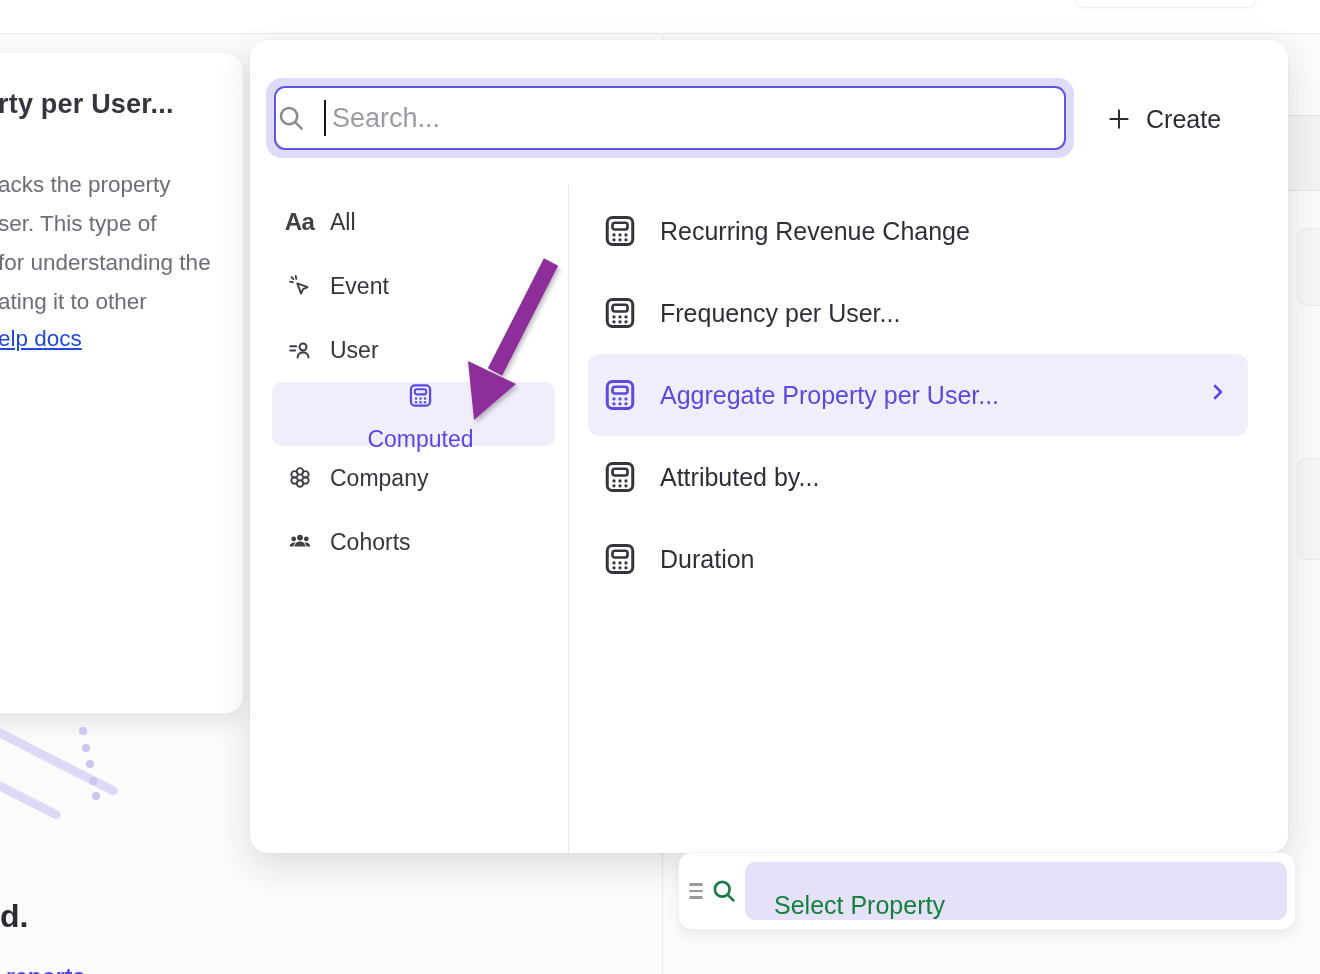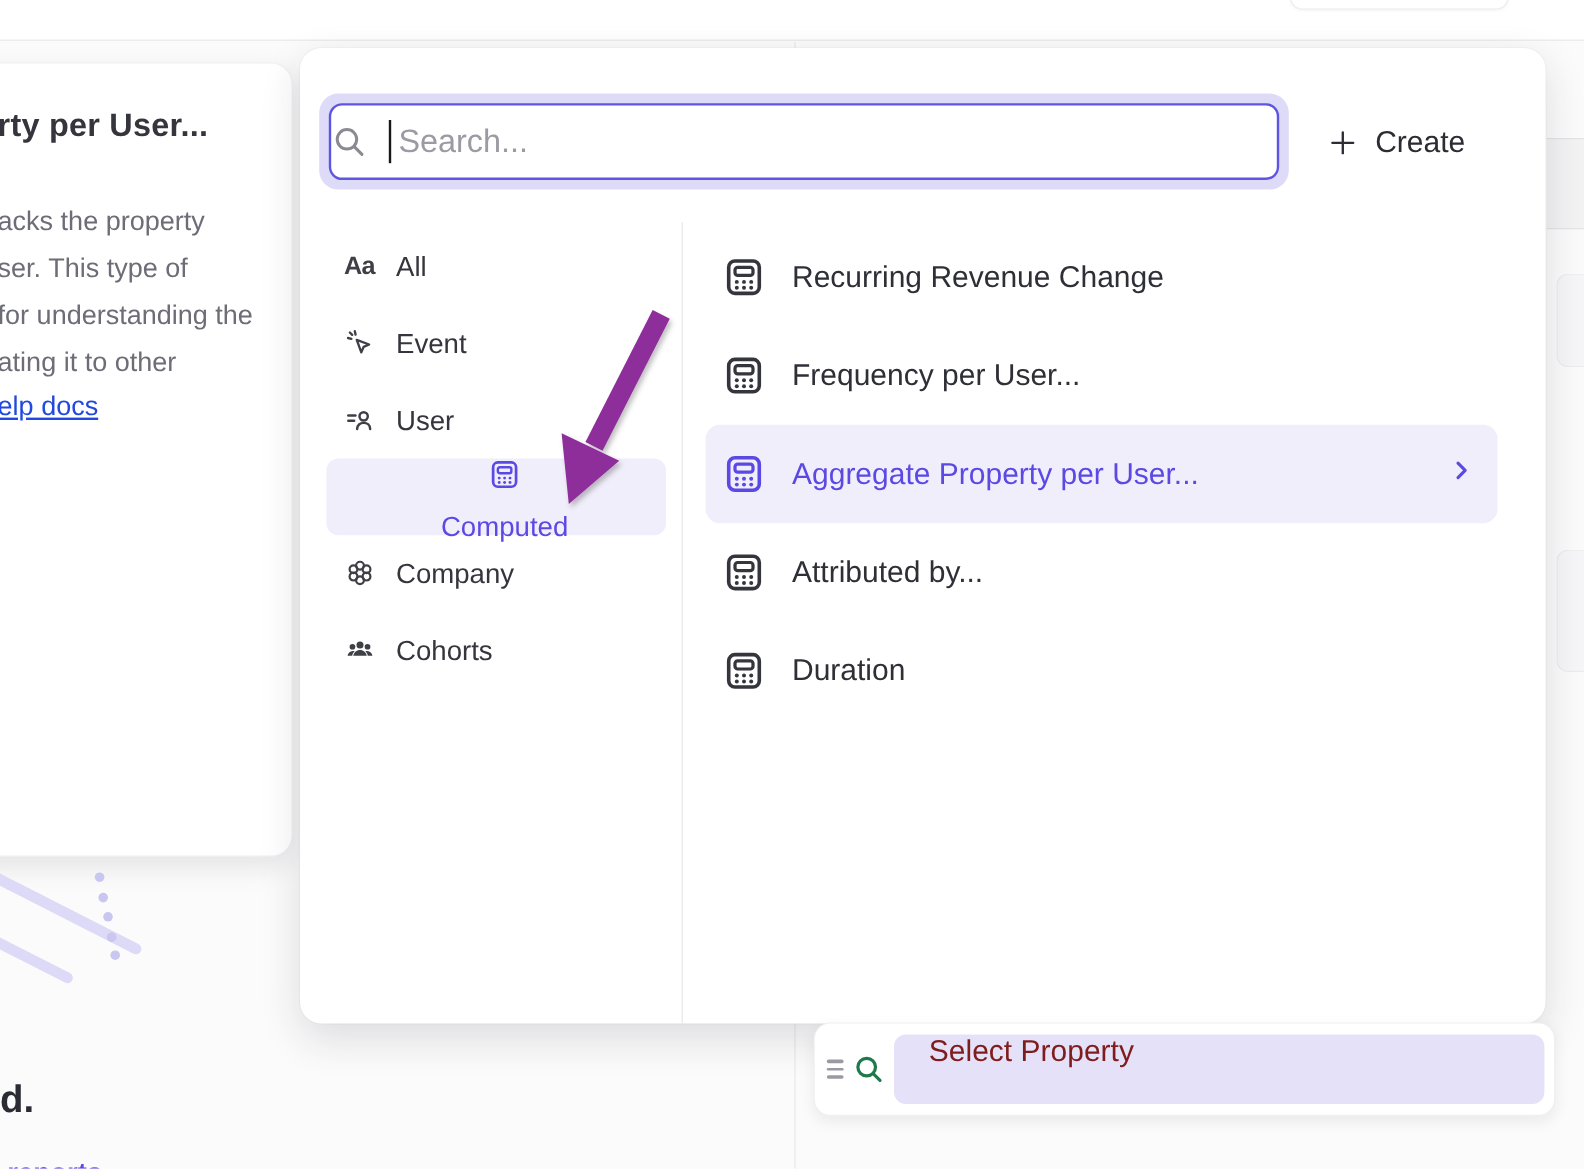--- a/index.html
+++ b/index.html
@@ -59,21 +59,21 @@
   .search-input::placeholder { color:#9b9ba4; }
   .create-btn { position:absolute; left:856px; top:56px; height:46px; display:flex;
     align-items:center; gap:14px; font-size:25px; color:#2c2c34; cursor:pointer; }
 
   .cat-col { position:absolute; left:22px; top:150px; width:283px; }
   .cat-row { height:64px; display:flex; align-items:center; gap:17px; padding-left:14px;
     font-size:23px; font-weight:500; color:#35353d; border-radius:10px; cursor:pointer; }
   .cat-row .icon { width:27px; height:27px; display:flex; align-items:center; justify-content:center; color:#3f3f47; }
   .cat-row.selected { background:#f1eefb; color:#5b49e4;flex-direction:column; }
   .cat-row.selected .icon { color:#5b49e4; }
-  .aa-glyph { font-size:21px; font-weight:600; letter-spacing:-.5px; }
+  .aa-glyph { font-size:24px; font-weight:600; letter-spacing:-.5px; }
 
   .pop-divider { position:absolute; left:318px; top:145px; bottom:0; width:1px; background:#e8e8ea; }
 
   .item-col { position:absolute; left:338px; top:150px; width:660px; }
   .item-row { height:82px; display:flex; align-items:center; gap:22px; padding:0 20px 0 14px;
     font-size:25px; font-weight:500; color:#2f2f37; border-radius:12px; cursor:pointer; }
   .item-row .icon { width:36px; height:36px; color:#35353d; }
   .item-row.selected { background:#f1eefb; color:#5b49e4; }
   .item-row.selected .icon { color:#5b49e4; }
   .item-row .chev { margin-left:auto; color:#5b49e4; display:none; }
@@ -82,21 +82,21 @@
   
   .anno-arrow { position:absolute; left:0; top:0; width:1320px; height:974px; pointer-events:none; z-index:50; }
 
   
   .prop-card { position:absolute; left:678px; top:852px; width:618px; height:78px;
     background:#fff; border:1px solid #f0f0f2; border-radius:14px;
     box-shadow:0 5px 12px rgba(0,0,0,.07); display:flex; align-items:center; padding:0 8px 0 10px; gap:7px; }
   .grip-icon { display:flex; flex-direction:column; gap:4px; }
   .grip-icon i { display:block; width:14px; height:2.5px; background:#9a9aa2; border-radius:2px; }
   .prop-pill { flex:1; height:58px; background:#e4e1f8; border-radius:10px; display:flex;
-    align-items:flex-start; padding-left:29px; font-size:25px; font-weight:500; color:#7f1d1d; cursor:pointer; }
+    align-items:flex-end; padding-left:29px; font-size:25px; font-weight:500; color:#15803d; cursor:pointer; }
 </style>
 </head>
 <body>
 
 <div class="bg-band"></div>
 <div class="top-divider"></div>
 <div class="v-divider"></div>
 <div class="topright-pill"></div>
 <div class="re-panel"></div>
 <div class="re-card c1"></div>

